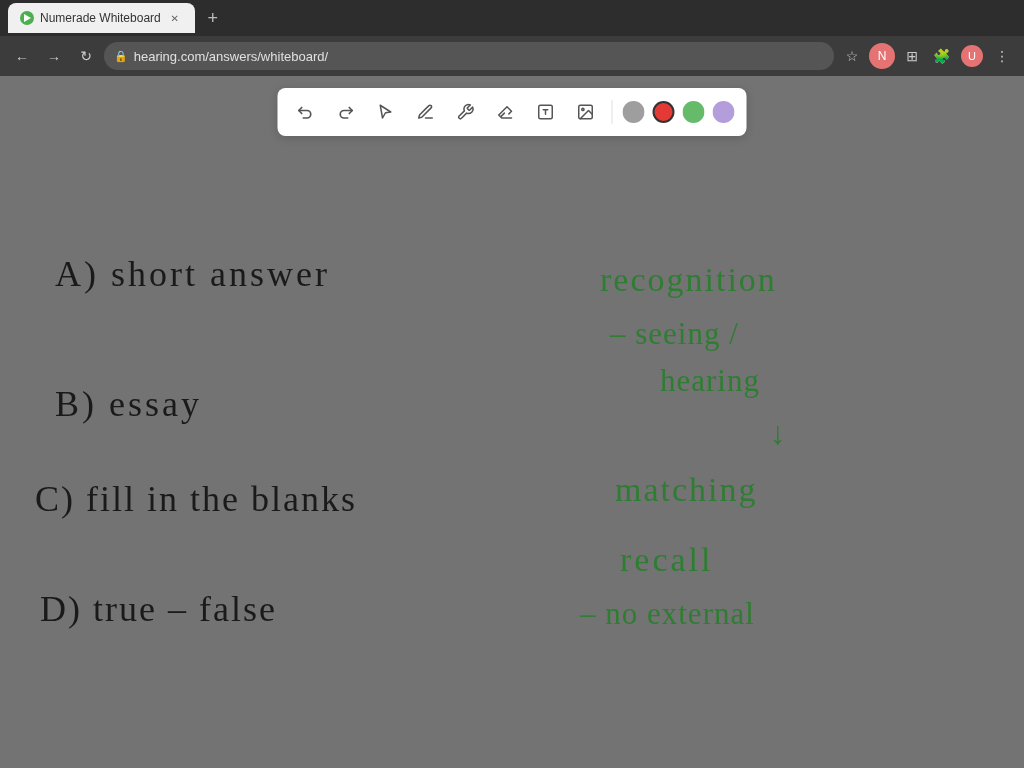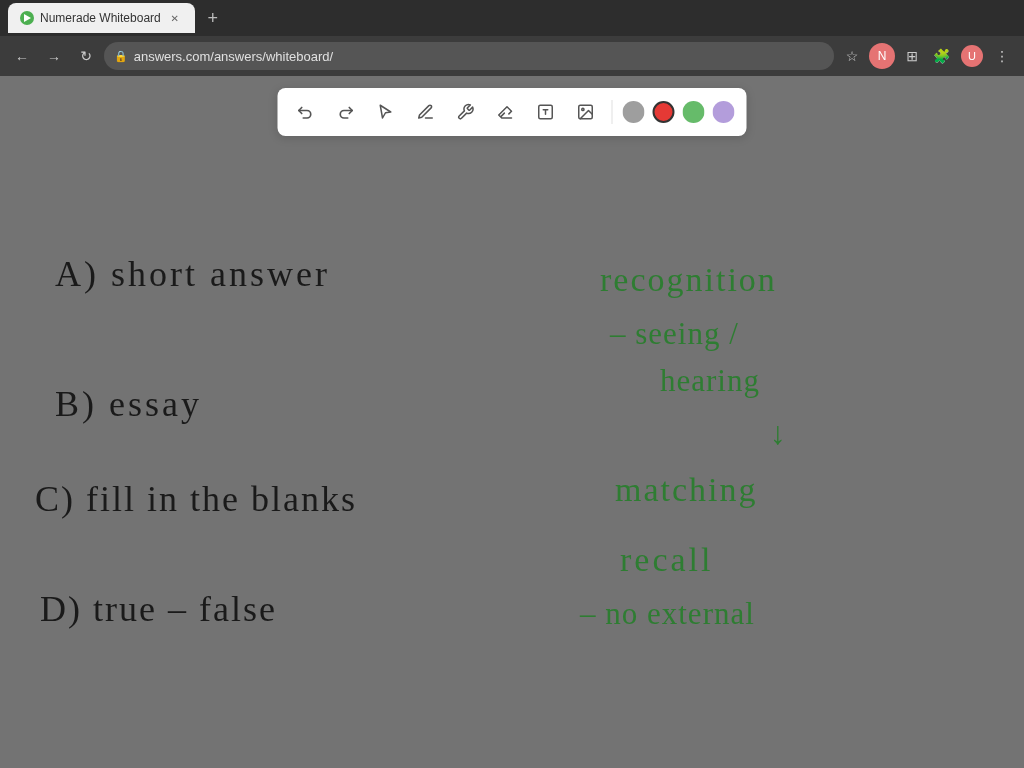--- a/index.html
+++ b/index.html
@@ -185,21 +185,21 @@
     </div>
     <div class="new-tab-btn">+</div>
   </div>
 
   <div class="nav-bar">
     <div class="nav-btn">←</div>
     <div class="nav-btn">→</div>
     <div class="nav-btn">↻</div>
     <div class="address-bar">
       <span class="lock-icon">🔒</span>
-      <span>answers.com/answers/whiteboard/</span>
+      <span>hearing.com/answers/whiteboard/</span>
     </div>
     <div class="nav-actions">
       <div class="nav-action-btn">☆</div>
       <div class="nav-action-btn">
         <div class="profile-avatar">N</div>
       </div>
       <div class="nav-action-btn">⊞</div>
       <div class="nav-action-btn">🧩</div>
       <div class="nav-action-btn">
         <div style="width:22px;height:22px;border-radius:50%;background:#e57373;display:flex;align-items:center;justify-content:center;color:white;font-size:11px;">U</div>

